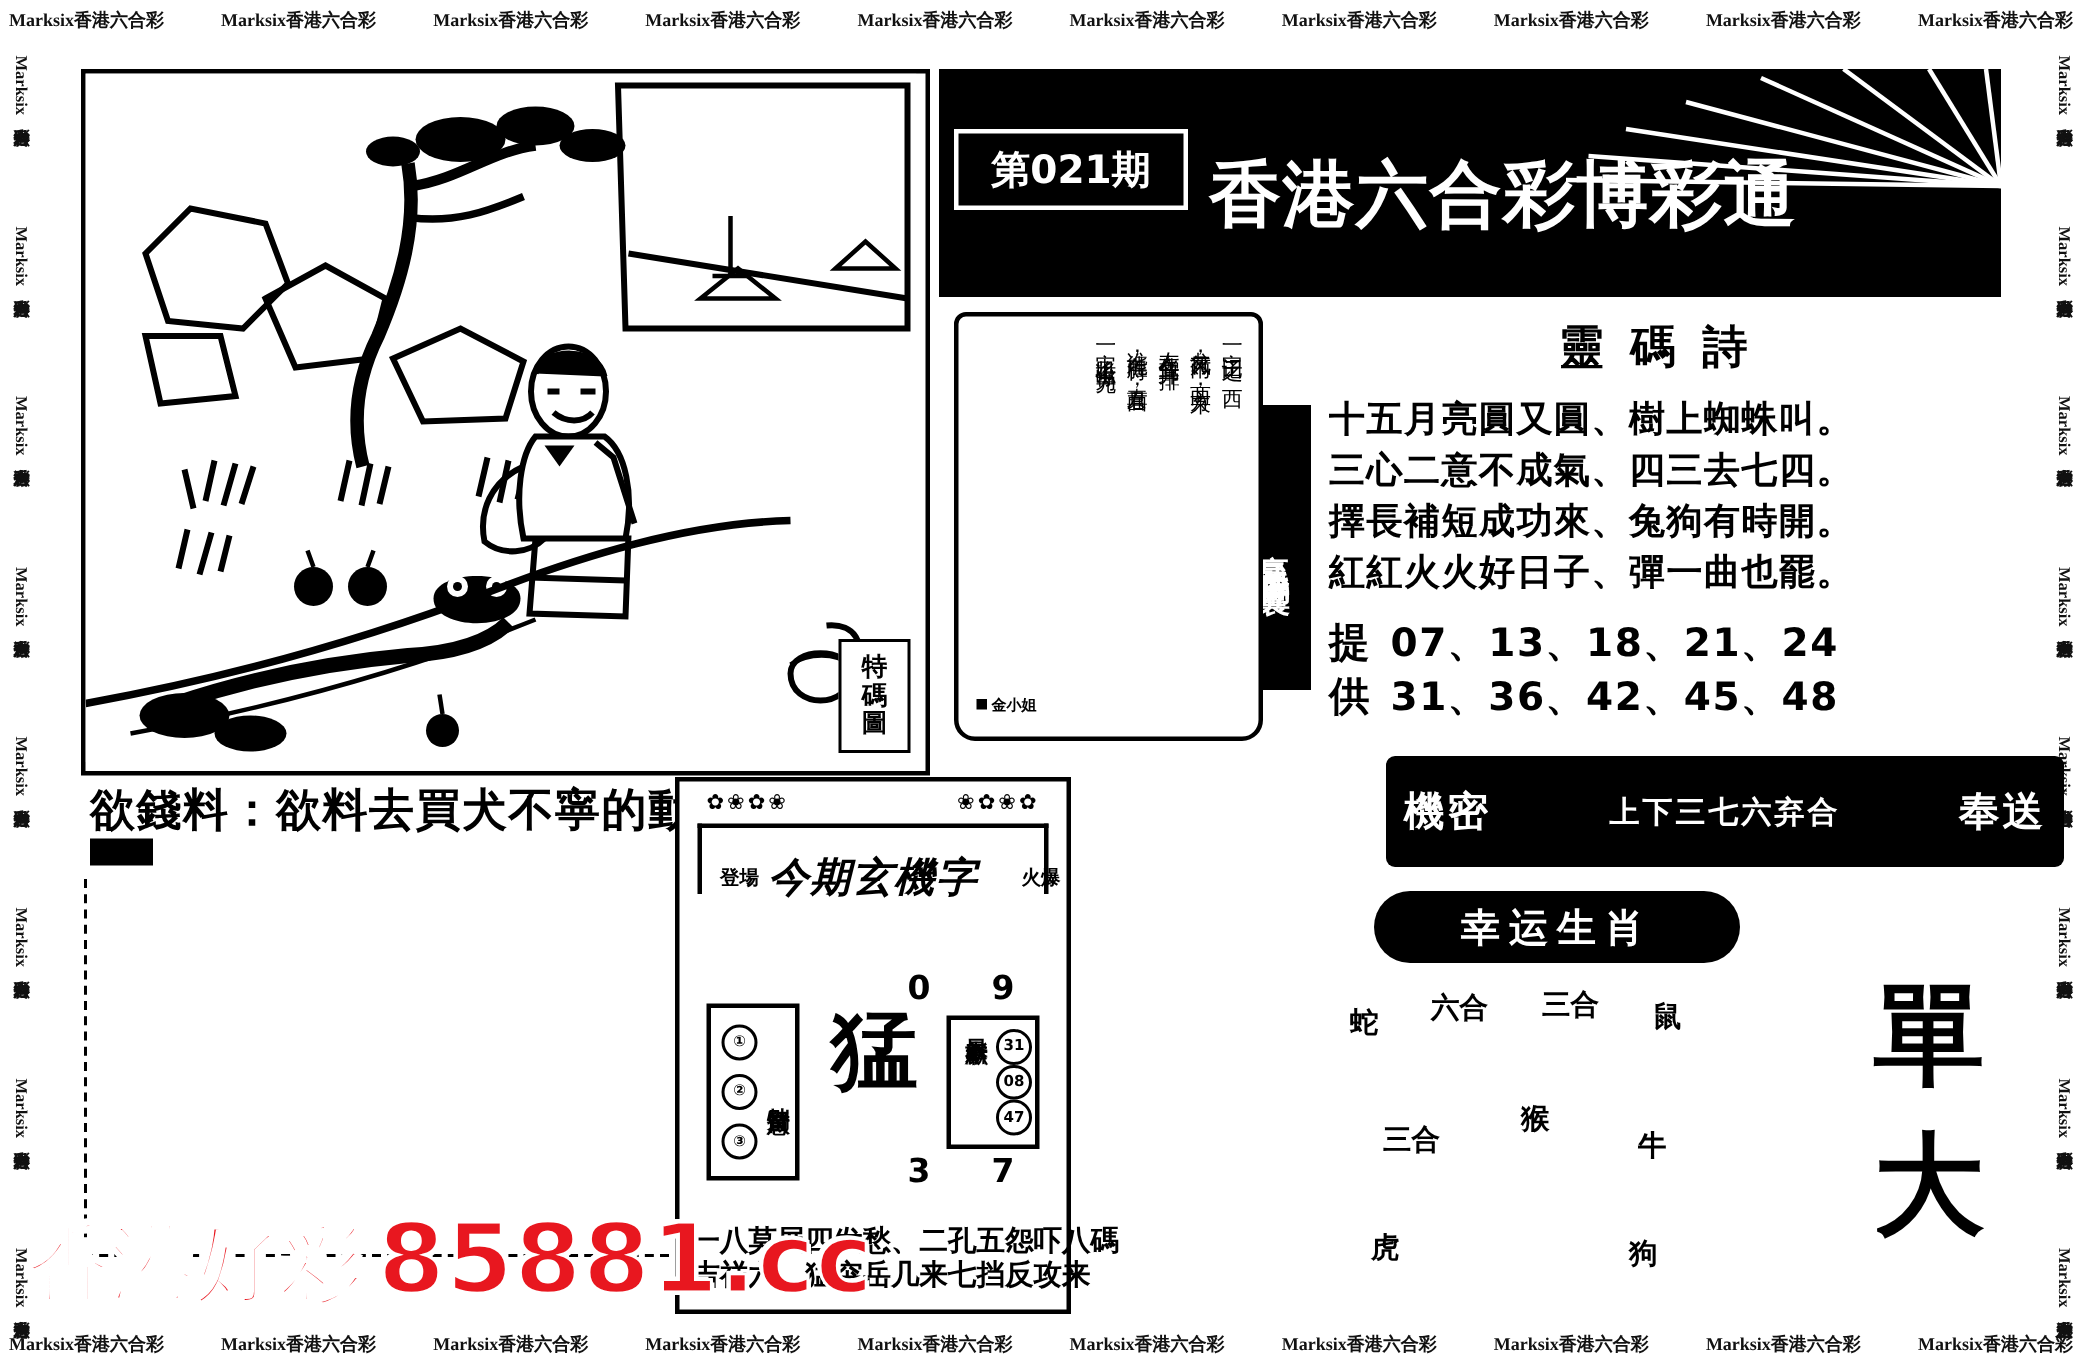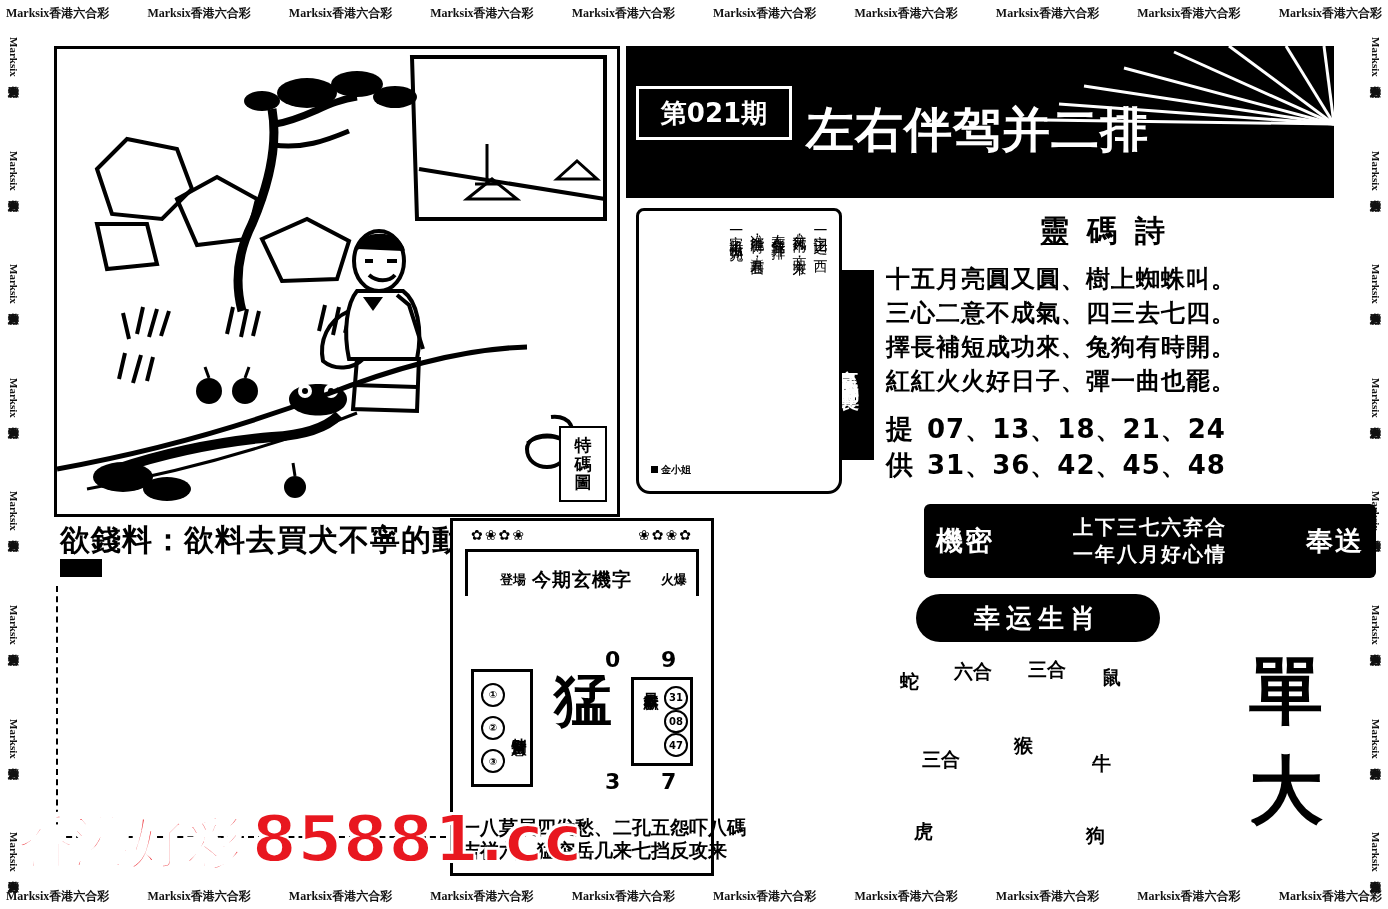--- a/index.html
+++ b/index.html
@@ -406,23 +406,24 @@
     gap: 6px;
   }
   .mt-small {
     font-family: "DejaVu Sans", sans-serif;
     font-size: 13px;
     font-weight: bold;
     margin-left: 23px;
   }
   .mt-main {
     font-family: "DejaVu Serif", serif;
-    font-size: 19px;
+    font-size: 27px;
     font-weight: bold;
     letter-spacing: 1px;
+    font-style: italic;
   }
   .deco {
     position: absolute;
     top: 6px;
     font-family: "DejaVu Sans", sans-serif;
     font-size: 14px;
     letter-spacing: 2px;
   }
   .boxes-left {
     position: absolute;
@@ -671,21 +672,21 @@
           <path d="M330 78 L55 58"></path>
           <path d="M330 78 L80 40"></path>
           <path d="M330 78 L120 22"></path>
           <path d="M330 78 L170 6"></path>
           <path d="M330 78 L225 0"></path>
           <path d="M330 78 L282 0"></path>
           <path d="M330 78 L320 0"></path>
         </g>
       </svg>
       <div class="issue-box">第021期</div>
-      <div class="header-title">左右伴驾并二排</div>
+      <div class="header-title">香港六合彩博彩通</div>
     </div>
 
     <div class="scroll-wrap">
       <div class="scroll-black">
         <span>赢钱锦囊</span>
       </div>
       <div class="scroll-paper">
         <div class="scroll-text">
           <span>一字记之曰：西</span>
           <span>龙行风雨，两方来，</span>
@@ -713,21 +714,20 @@
       <div class="supply-nums">
         <div>07、13、18、21、24</div>
         <div>31、36、42、45、48</div>
       </div>
     </div>
 
     <div class="confidential">
       <div class="conf-left">機密</div>
       <div class="conf-mid">
         <div>上下三七六弃合</div>
-        <div>一年八月好心情</div>
       </div>
       <div class="conf-right">奉送</div>
     </div>
 
     <div class="lucky-pill">幸运生肖</div>
     <div class="zodiac-area">
       <div class="zo" style="left:4px; top:18px;">蛇</div>
       <div class="zo" style="left:58px; top:8px;">六合</div>
       <div class="zo" style="left:132px; top:6px;">三合</div>
       <div class="zo" style="left:206px; top:14px;">鼠</div>

